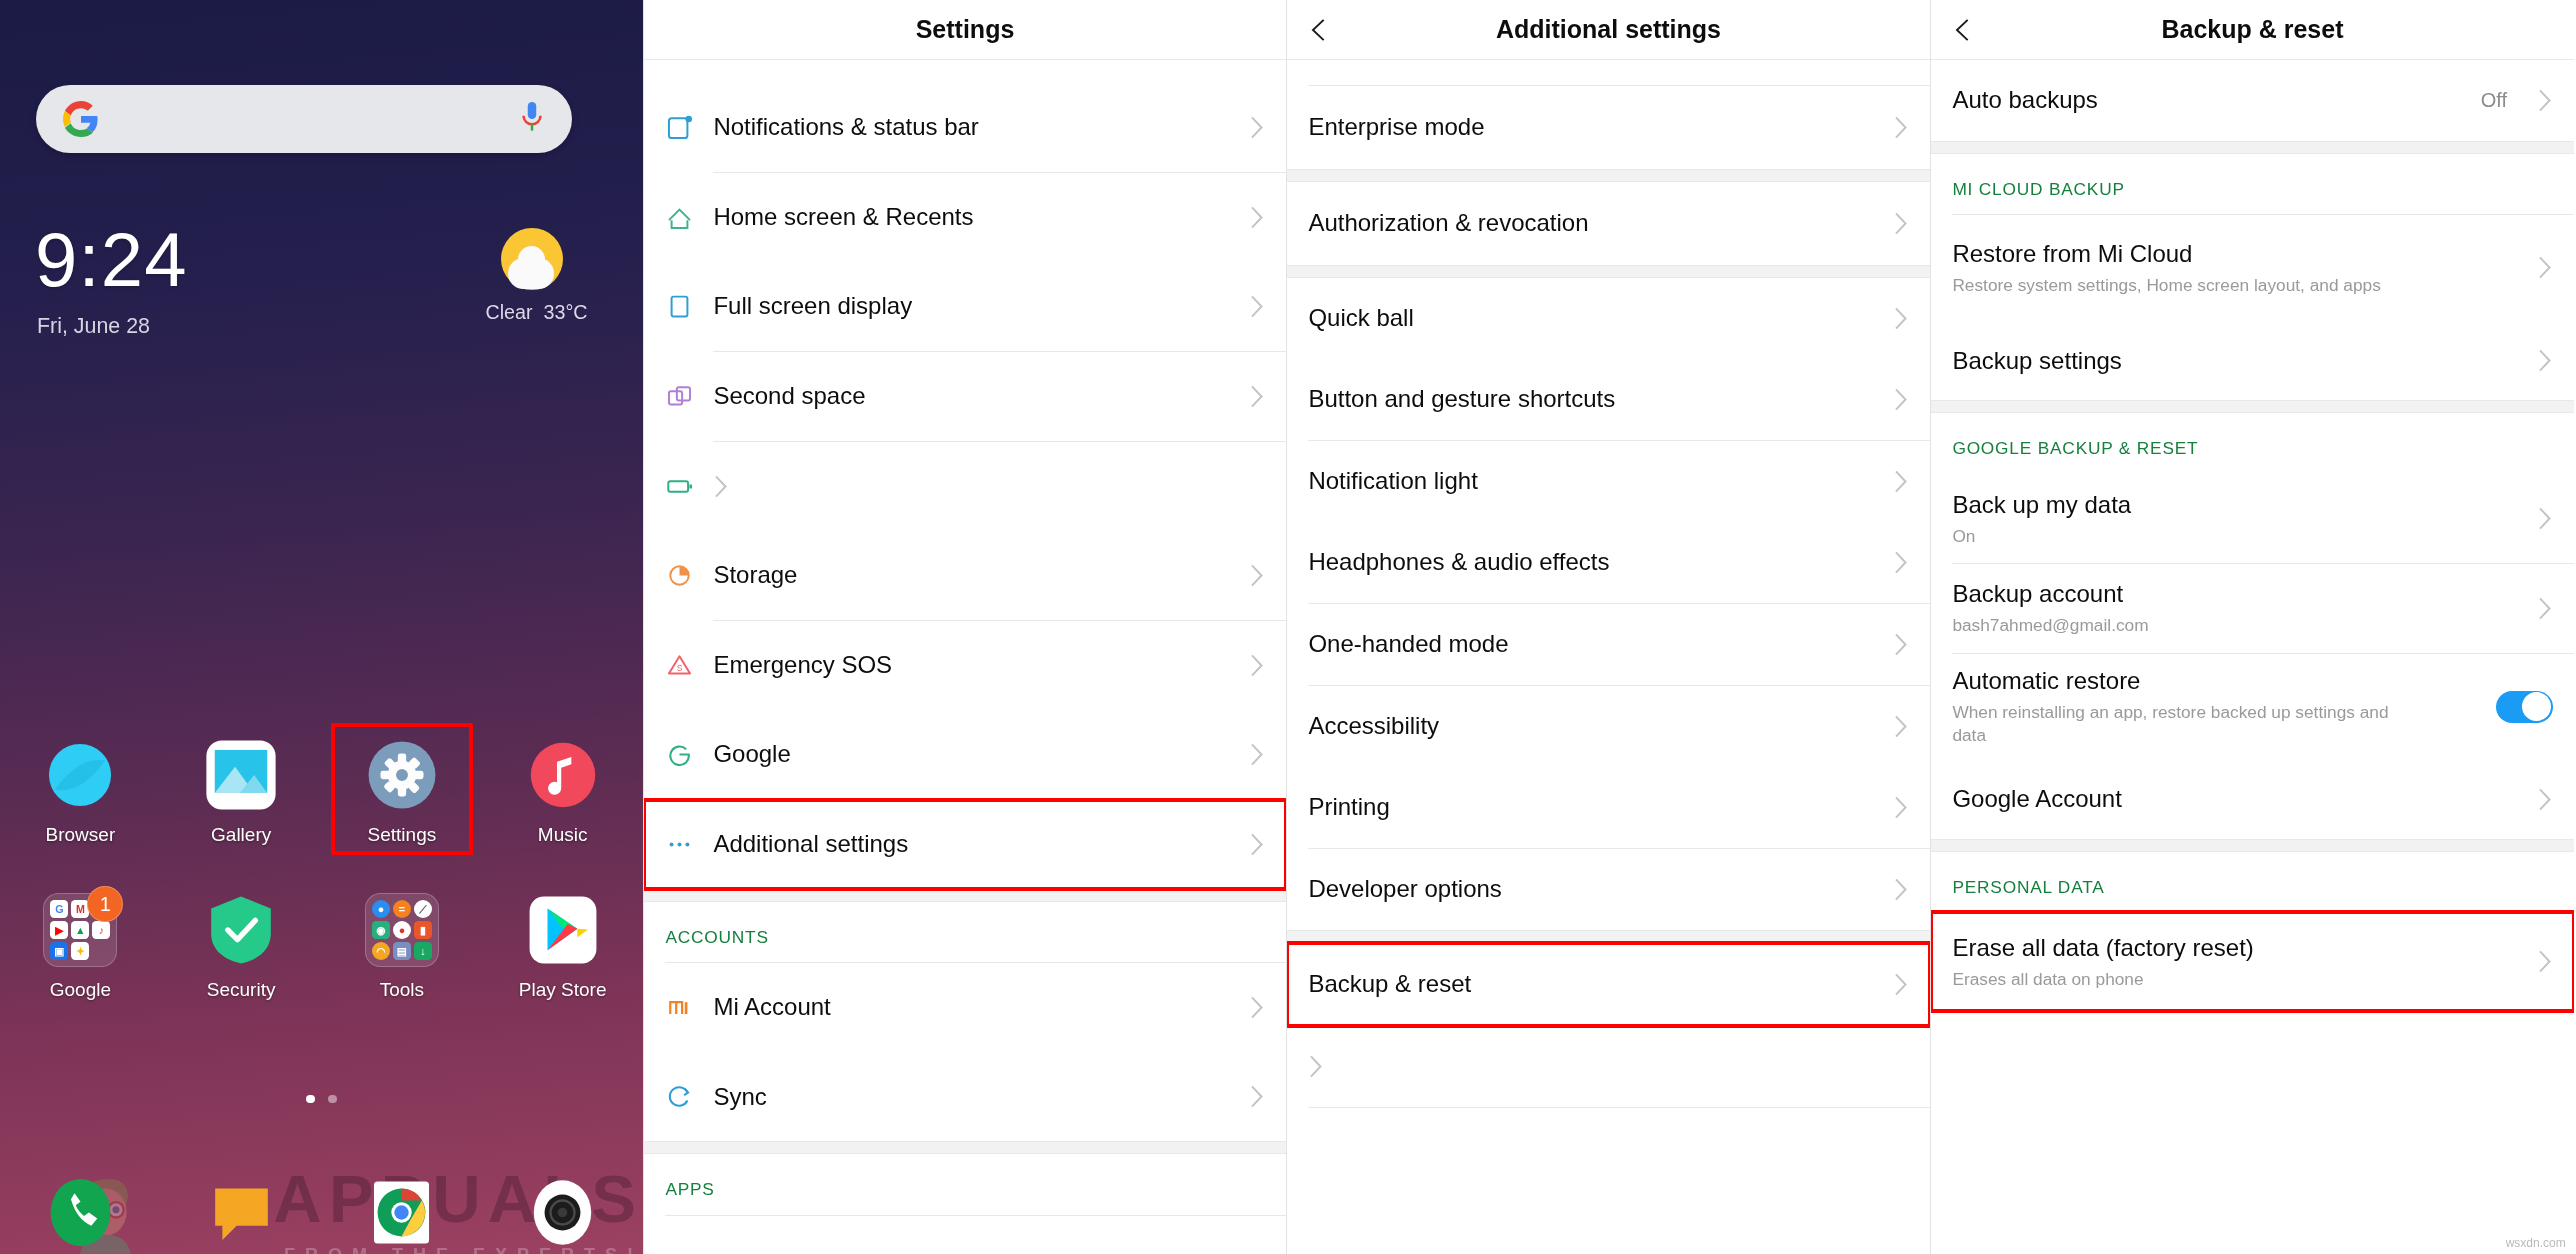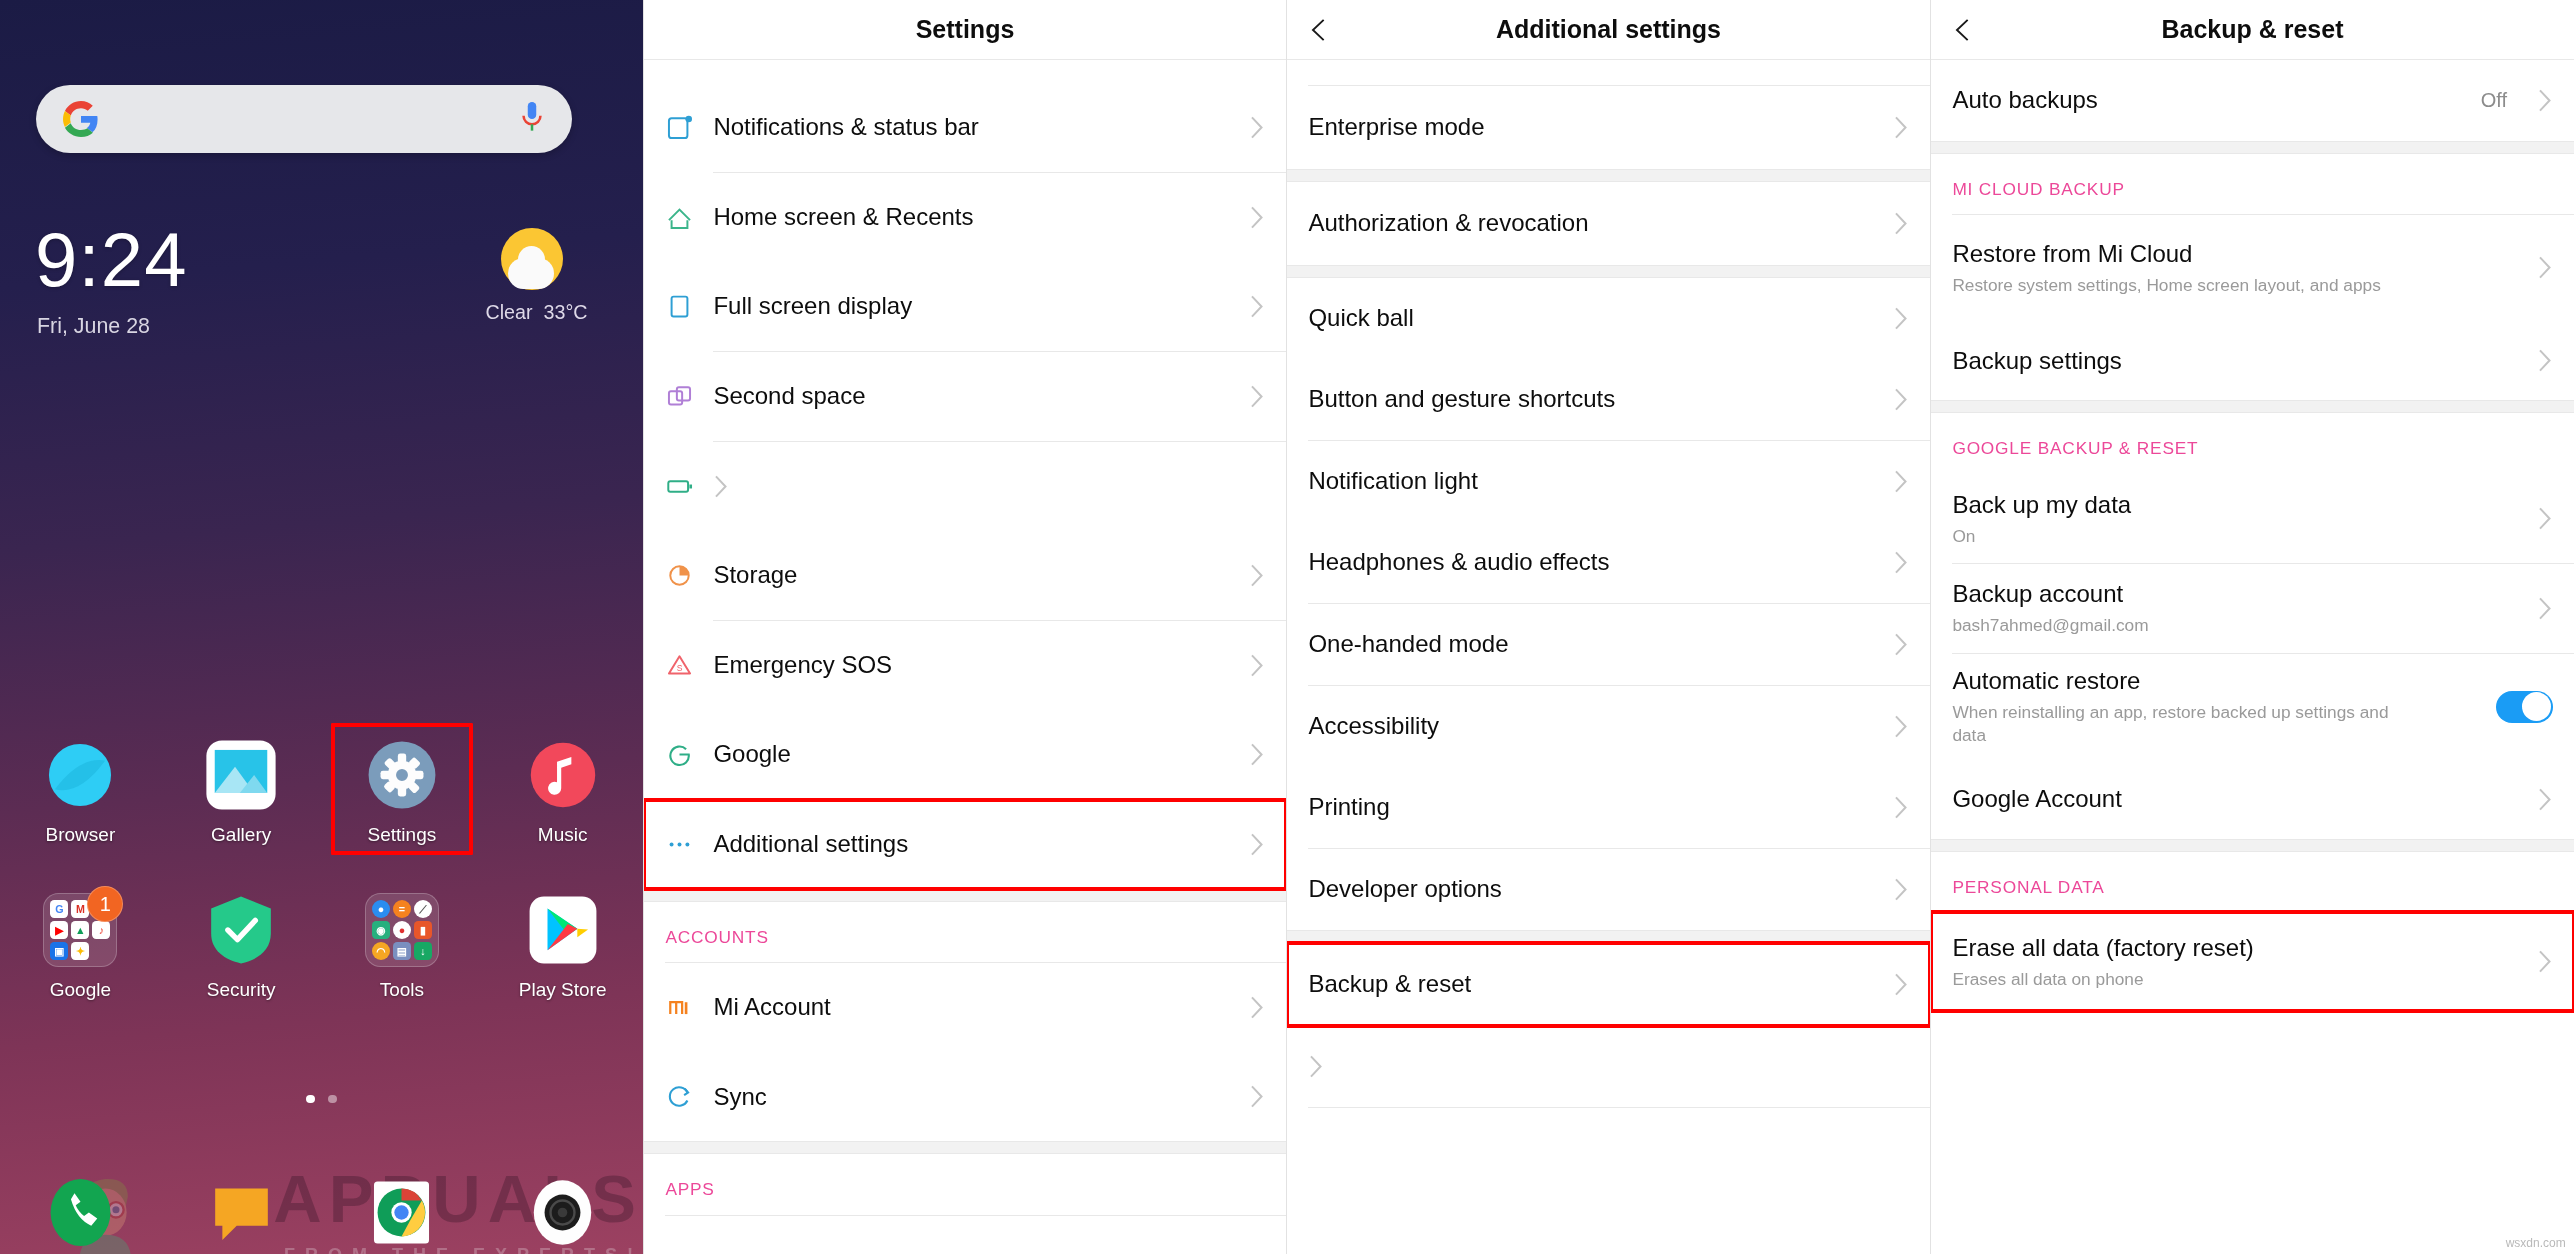--- a/index.html
+++ b/index.html
@@ -98,21 +98,21 @@
          position:relative; background:#fff; }
   .row .ricon { width:48px; min-width:48px; display:flex; align-items:center; justify-content:flex-start; }
   .row .rtext { flex:1; padding-right:12px; }
   .row .rtitle { font-size:24px; color:#0d0d0d; line-height:1.2; }
   .row .rsub { font-size:17.3px; color:#9a9a9a; margin-top:5.4px; line-height:1.3; }
   .row .rvalue { font-size:20px; color:#8c8c8c; margin-right:30px; white-space:nowrap; }
   .chev { width:15.5px; height:25px; flex:0 0 15.5px; }
   .sep { height:0.6px; background:#e8e8e8; margin-left:69px; }
   .sep.noicon { margin-left:21.4px; }
   .gap { height:13px; background:#f2f2f2; border-top:0.6px solid #e8e8e8; border-bottom:0.6px solid #e8e8e8; }
-  .grouphdr { font-size:17.3px; color:#ec4899; letter-spacing:0.8px; padding:25px 21.4px 14.3px 21.4px; background:#fff; }
+  .grouphdr { font-size:17.3px; color:#15803d; letter-spacing:0.8px; padding:25px 21.4px 14.3px 21.4px; background:#fff; }
 
   .hl-row { outline:4.2px solid #ff0000; outline-offset:-2.4px; position:relative; z-index:4; }
 
   .toggle { width:57px; height:32px; border-radius:18px; background:#1a9cf5; position:relative; flex:0 0 57px; }
   .toggle::after { content:""; position:absolute; right:1.8px; top:1.8px; width:29px; height:29px;
                    border-radius:50%; background:#fff; }
   .wsxdn { position:absolute; right:8.3px; bottom:4.8px; font-size:12px; color:#b9b9b9; }
 </style>
 </head>
 <body>

